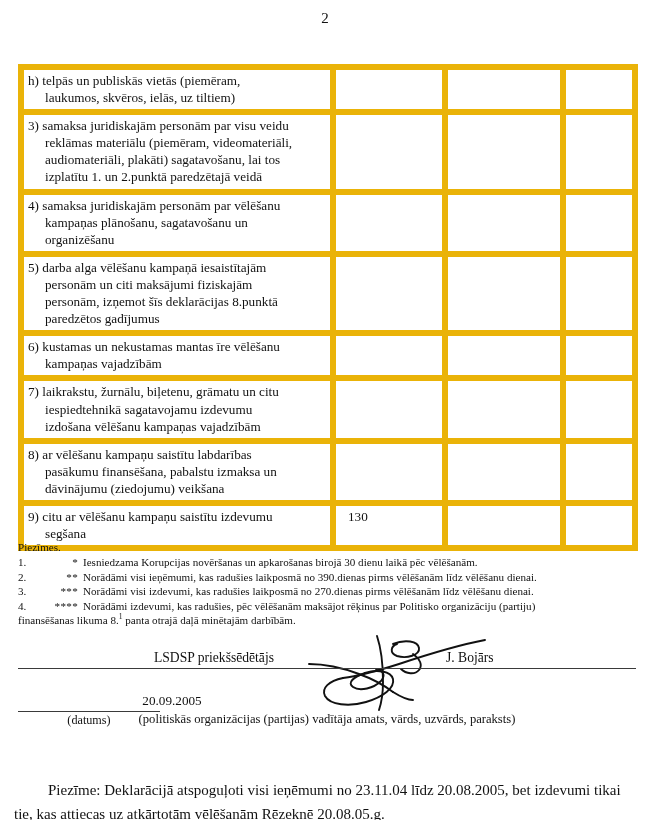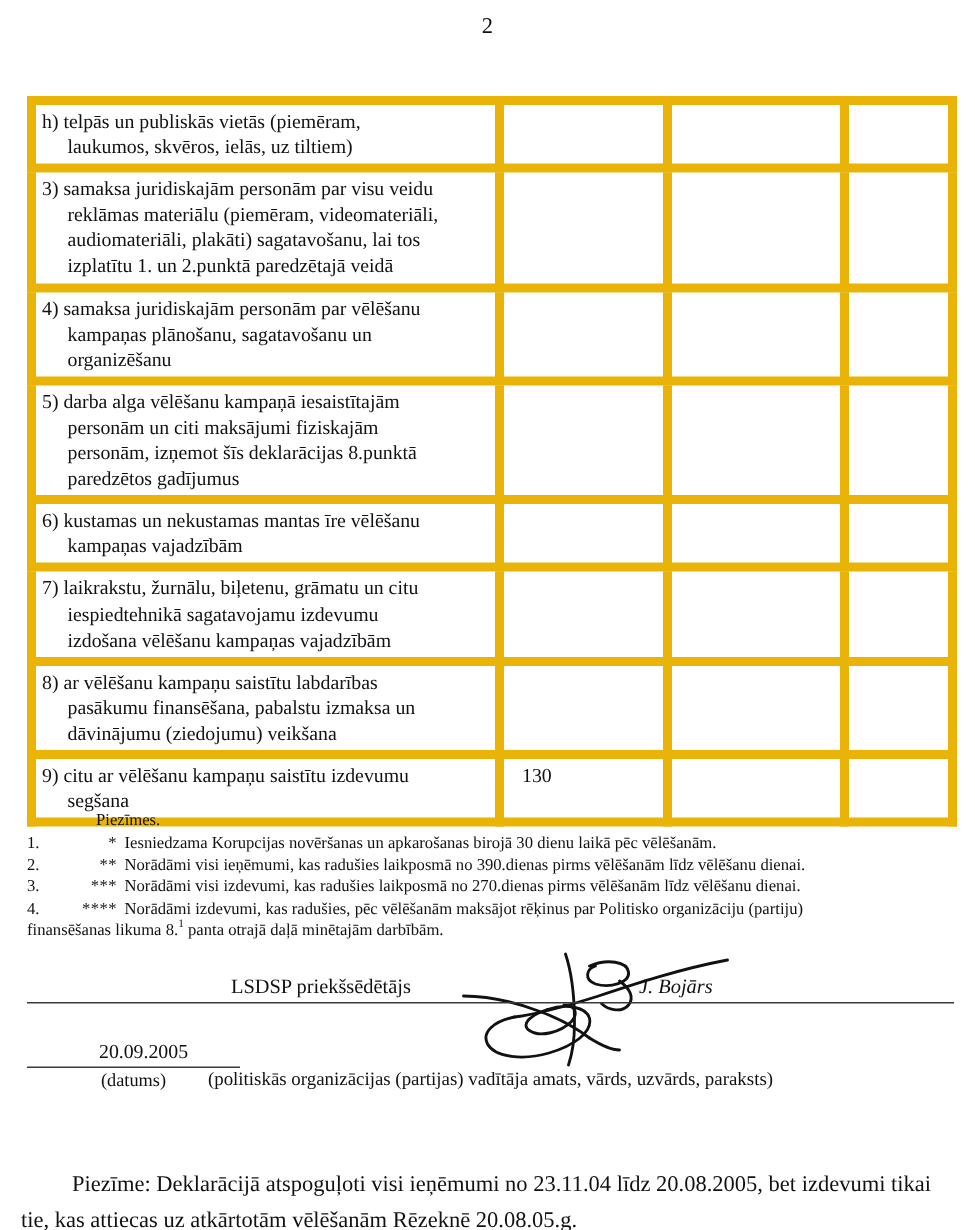--- a/index.html
+++ b/index.html
@@ -62,21 +62,21 @@
 
   
   .notes {
     position: absolute;
     left: 18px;
     top: 540px;
     width: 618px;
     font-size: 11.1px;
     line-height: 14.6px;
   }
-  .notes-title { margin-bottom: 0.5px; padding-left: 46px; }
+  .notes-title { margin-bottom: 0.5px; }
   .note-row {
     display: flex;
     align-items: flex-start;
   }
   .note-idx {
     width: 16px;
     flex: 0 0 16px;
   }
   .note-star {
     flex: 0 0 auto;
@@ -112,23 +112,22 @@
     font-size: 13.6px;
     line-height: 19px;
   }
   .sig-role {
     position: absolute;
     left: 136px;
     top: 0;
   }
   .sig-name {
     position: absolute;
-    left: 408px;
+    left: 428px;
     top: 0;
-    font-style: italic;
   }
   .sig-rule {
     position: absolute;
     left: 0;
     top: 20px;
     width: 618px;
     border-top: 1px solid #3a3a3a;
   }
   .sig-caption {
     position: absolute;
@@ -155,20 +154,21 @@
   .date-block {
     position: absolute;
     left: 18px;
     top: 692px;
     width: 260px;
   }
   .date-value {
     font-size: 13.2px;
     line-height: 18px;
     padding-left: 48px;
+    text-align: center;
   }
   .date-rule {
     width: 142px;
     border-top: 1px solid #3a3a3a;
     margin-top: 1px;
   }
   .date-caption {
     width: 142px;
     text-align: center;
     font-size: 12.2px;

